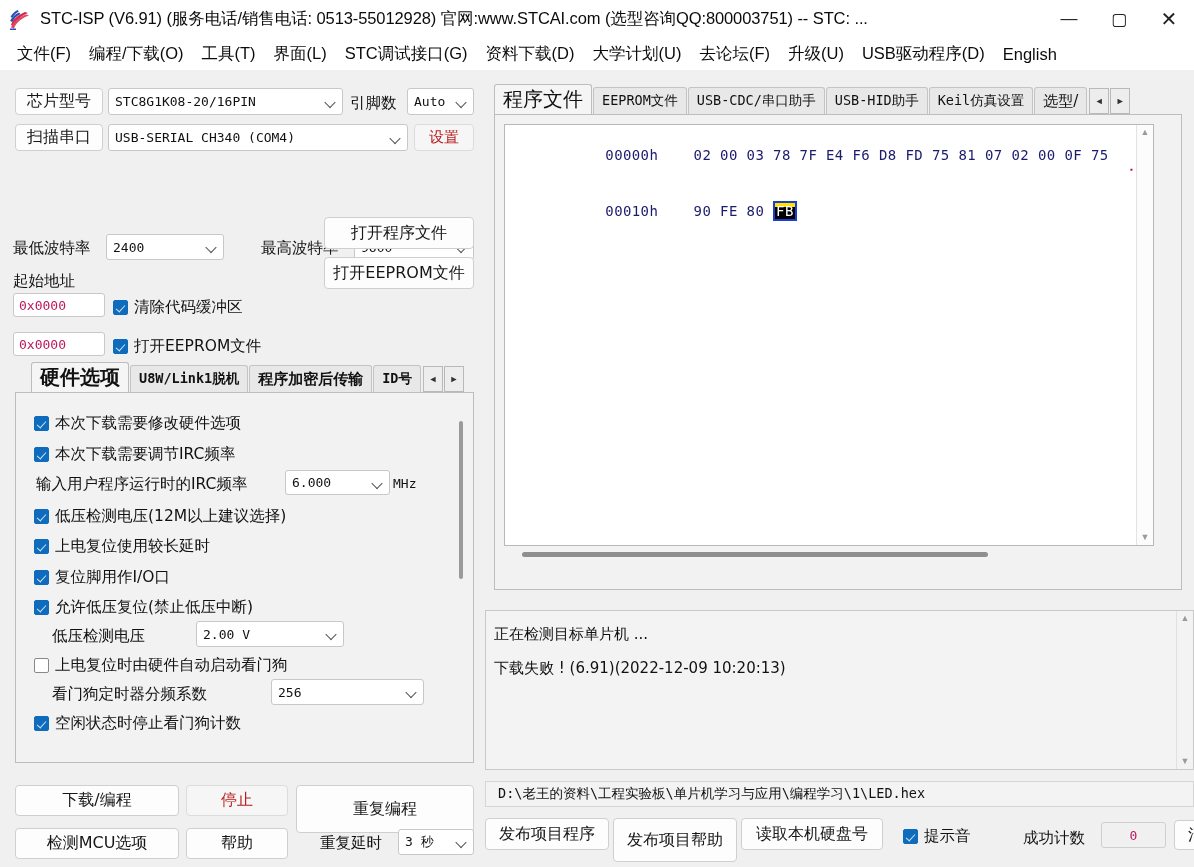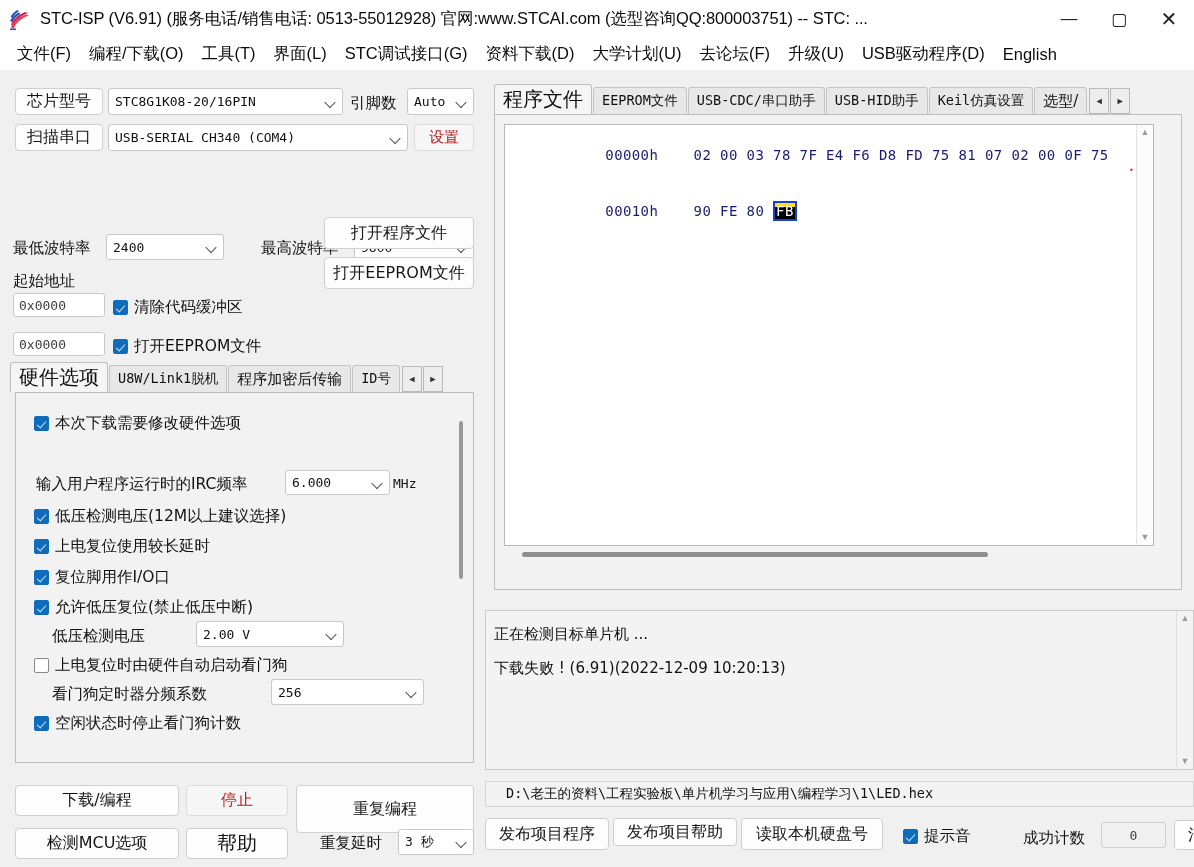--- a/index.html
+++ b/index.html
@@ -55,21 +55,21 @@
   .btn {
     background: #fdfdfd; border: 1px solid #cfcfcf; border-radius: 4px;
     display: flex; align-items: center; justify-content: center;
     font-family: "DejaVu Sans", "Liberation Sans", sans-serif;
     font-size: 14.5px; color: #161616; cursor: default; white-space: nowrap;
   }
   .btn.disabled { color: #b91c1c; background: #f6f6f6; border-color: #dcdcdc; }
   .field {
     background: #ffffff; border: 1px solid #c8c8c8; border-radius: 3px;
     display: flex; align-items: center; padding-left: 5px;
-    font-family: "DejaVu Sans Mono", monospace; font-size: 13px; color: #404040;
+    font-family: "DejaVu Sans Mono", monospace; font-size: 13px; color: #be185d;
     white-space: nowrap; overflow: hidden;
   }
   .combo {
     background: #ffffff; border: 1px solid #c8c8c8; border-radius: 3px;
     display: flex; align-items: center; position: relative;
     padding-left: 6px; font-family: "DejaVu Sans Mono", monospace;
     font-size: 13px; color: #111; white-space: nowrap; overflow: hidden;
   }
   .combo .chev {
     position: absolute; right: 7px; top: 50%; transform: translateY(-50%);
@@ -159,21 +159,21 @@
   .logbox {
     position: absolute; background: #f3f3f3; border: 1px solid #c9c9c9;
     overflow: hidden;
   }
   .logline {
     font-family: "DejaVu Sans", "Liberation Sans", sans-serif; font-size: 15px; color: #111;
     white-space: nowrap;
   }
   .pathbar {
     position: absolute; background: #f3f3f3; border: 1px solid #d5d5d5;
-    display: flex; align-items: center; padding-left: 20px;
+    display: flex; align-items: center; padding-left: 12px;
     font-family: "DejaVu Sans Mono", monospace; font-size: 13.5px; color: #111; white-space: nowrap;
   }
 </style>
 </head>
 <body>
 
 <div id="app">
 
   <div class="titlebar">
     <div class="title-logo">
@@ -250,39 +250,43 @@
       <span>0x0000</span>
     </div>
     <div class="cb" style="position:absolute;left:113px;top:264px;">
       <i class="cbx on"></i>
       <span class="cbl">打开EEPROM文件</span>
     </div>
 
     <div class="btn" style="position:absolute;left:324px;top:145px;width:150px;height:32px;font-size:16px;">打开程序文件</div>
     <div class="btn" style="position:absolute;left:324px;top:185px;width:150px;height:32px;font-size:16px;">打开EEPROM文件</div>
 
-    <div class="tabstrip" style="left:10px;top:290px;">
+    <div class="tabstrip" style="left:31px;top:290px;font-weight:bold;">
       <div class="tab active">硬件选项</div>
       <div class="tab">U8W/Link1脱机</div>
       <div class="tab cn">程序加密后传输</div>
       <div class="tab">ID号</div>
       <div class="tabspin">
         <div class="spin-b">◄</div>
         <div class="spin-b">►</div>
       </div>
     </div>
 
     <div class="groupbox" style="left:15px;top:320px;width:459px;height:371px;background:#f2f2f2;">
       <div class="vsb-thin" style="right:10px;top:28px;height:158px;"></div>
     </div>
 
     <div class="cb" style="position:absolute;left:34px;top:341px;">
       <i class="cbx on"></i>
       <span class="cbl">本次下载需要修改硬件选项</span>
     </div>
+    <div class="cb" style="position:absolute;left:34px;top:372px;">
+      <i class="cbx on"></i>
+      <span class="cbl">本次下载需要调节IRC频率</span>
+    </div>
 
     <div class="lbl lbl-cn" style="position:absolute;left:36px;top:402px;">输入用户程序运行时的IRC频率</div>
     <div class="combo" style="position:absolute;left:285px;top:398px;width:105px;height:25px;">
       <span>6.000</span>
       <i class="chev"></i>
     </div>
     <div class="lbl" style="position:absolute;left:393px;top:404px;font-family:'DejaVu Sans Mono',monospace;font-size:13px;">MHz</div>
 
     <div class="cb" style="position:absolute;left:34px;top:434px;">
       <i class="cbx on"></i>
@@ -321,21 +325,21 @@
     <div class="cb" style="position:absolute;left:34px;top:641px;">
       <i class="cbx on"></i>
       <span class="cbl">空闲状态时停止看门狗计数</span>
     </div>
 
     <div class="btn" style="position:absolute;left:15px;top:713px;width:164px;height:31px;font-size:16px;">下载/编程</div>
     <div class="btn disabled" style="position:absolute;left:186px;top:713px;width:102px;height:31px;font-size:16px;">停止</div>
     <div class="btn" style="position:absolute;left:296px;top:713px;width:178px;height:48px;font-size:16px;">重复编程</div>
 
     <div class="btn" style="position:absolute;left:15px;top:756px;width:164px;height:31px;font-size:16px;">检测MCU选项</div>
-    <div class="btn" style="position:absolute;left:186px;top:756px;width:102px;height:31px;font-size:20px;">帮助</div>
+    <div class="btn" style="position:absolute;left:186px;top:756px;width:102px;height:31px;font-size:16px;">帮助</div>
 
     <div class="lbl lbl-cn" style="position:absolute;left:320px;top:761px;">重复延时</div>
     <div class="combo" style="position:absolute;left:398px;top:757px;width:76px;height:26px;">
       <span>3 秒</span>
       <i class="chev"></i>
     </div>
 
   </div>
 
   <div class="right-pane">
@@ -394,21 +398,21 @@
         <div class="arr">▲</div>
         <div class="arr">▼</div>
       </div>
     </div>
 
     <div class="pathbar" style="left:3px;top:709px;width:709px;height:26px;">
       <span>D:\老王的资料\工程实验板\单片机学习与应用\编程学习\1\LED.hex</span>
     </div>
 
     <div class="btn" style="position:absolute;left:3px;top:746px;width:124px;height:32px;font-size:16px;">发布项目程序</div>
-    <div class="btn" style="position:absolute;left:131px;top:746px;width:124px;height:28px;font-size:16px;">发布项目帮助</div>
+    <div class="btn" style="position:absolute;left:131px;top:746px;width:124px;height:44px;font-size:16px;">发布项目帮助</div>
     <div class="btn" style="position:absolute;left:259px;top:746px;width:142px;height:32px;font-size:16px;">读取本机硬盘号</div>
 
     <div class="cb" style="position:absolute;left:421px;top:754px;">
       <i class="cbx on"></i>
       <span class="cbl">提示音</span>
     </div>
     <div class="lbl lbl-cn" style="position:absolute;left:541px;top:756px;">成功计数</div>
     <div class="field" style="position:absolute;left:619px;top:750px;width:65px;height:26px;background:#f0f0f0;border-color:#cfcfcf;justify-content:center;padding-left:0;">
       <span>0</span>
     </div>

